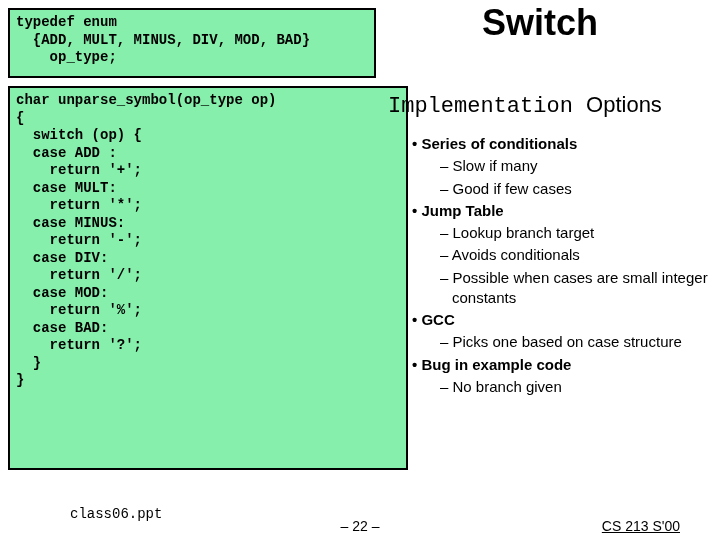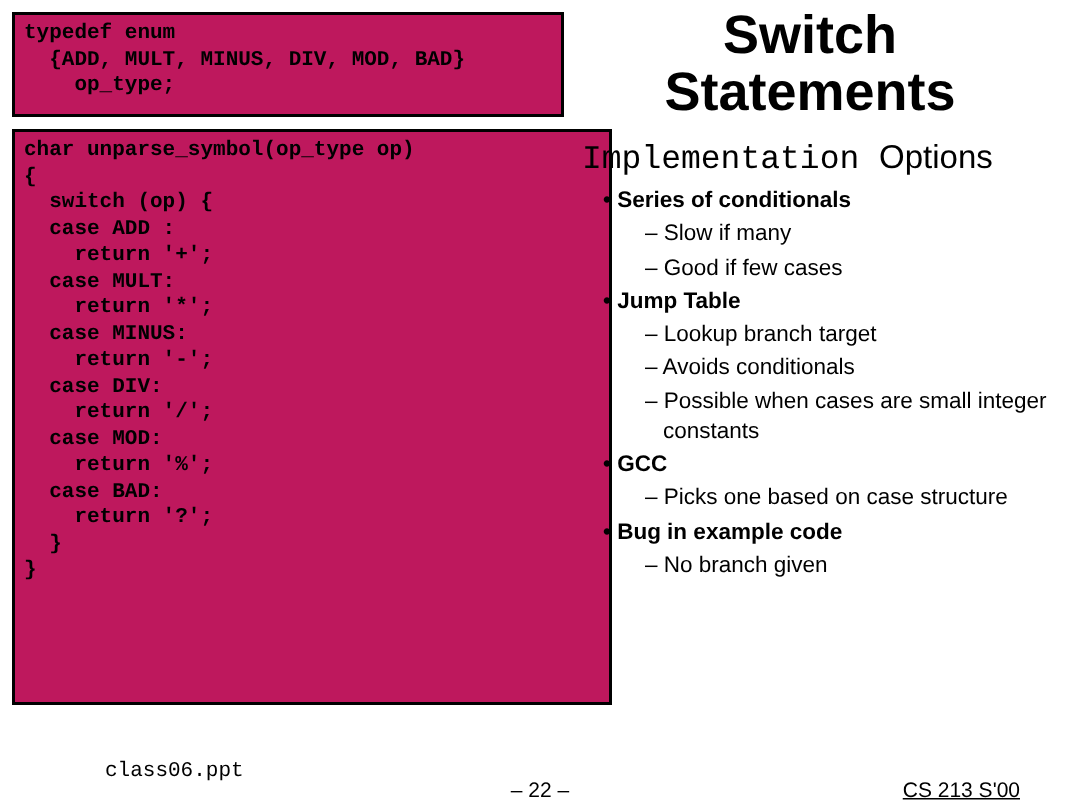--- a/index.html
+++ b/index.html
@@ -14,21 +14,21 @@
   }
   .slide {
     width: 720px;
     height: 540px;
     position: relative;
     box-sizing: border-box;
   }
   .code-box {
     position: absolute;
     border: 2px solid #000;
-    background: #be185d;
+    background: #86efac;
     font-family: "Courier New", monospace;
     font-weight: bold;
     white-space: pre;
     box-sizing: border-box;
     padding: 4px 6px;
     line-height: 1.25;
   }
   .box1 {
     left: 8px;
     top: 8px;
@@ -64,21 +64,21 @@
   }
   .subtitle .word2 {
     font-family: "Comic Sans MS", cursive, sans-serif;
     margin-top: 27px;
   }
   ul.bullets {
     position: absolute;
     left: 400px;
     top: 124px;
     width: 310px;
-    margin: 0;
+    margin: 10px;
     padding: 0;
     list-style: none;
     font-size: 15px;
     line-height: 1.35;
   }
   ul.bullets > li {
     margin-bottom: 2px;
   }
   ul.bullets > li.l1::before {
     content: "• ";
@@ -148,21 +148,20 @@
     return '/';
   case MOD:
     return '%';
   case BAD:
     return '?';
   }
 }</div>
 
   <div class="title">
     <span>Switch</span><br>
-    <span>Statements</span>
   </div>
 
   <div class="subtitle">
     <span>Implementation</span>
     <span class="word2">Options</span>
   </div>
 
   <ul class="bullets">
     <li class="l1">Series of conditionals</li>
     <li class="l2">Slow if many</li>

